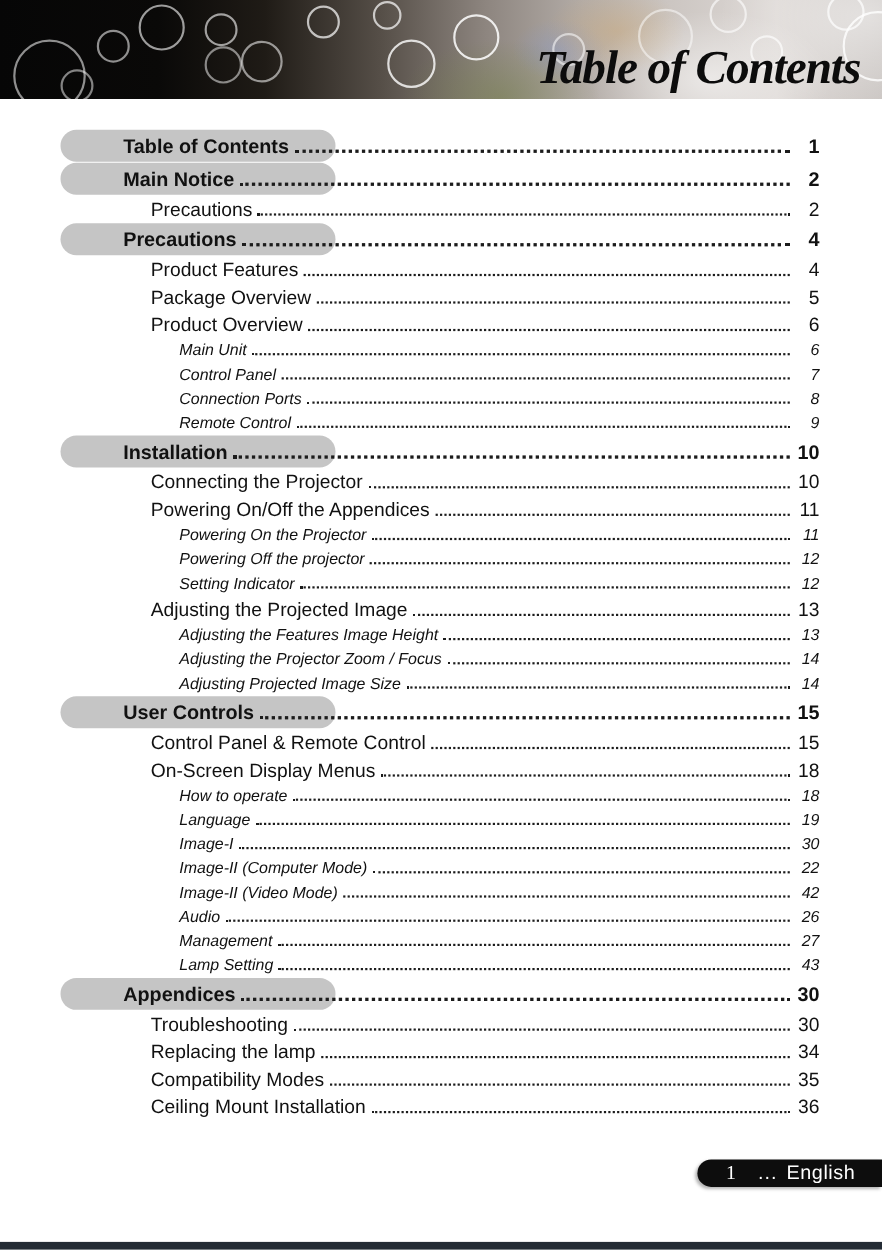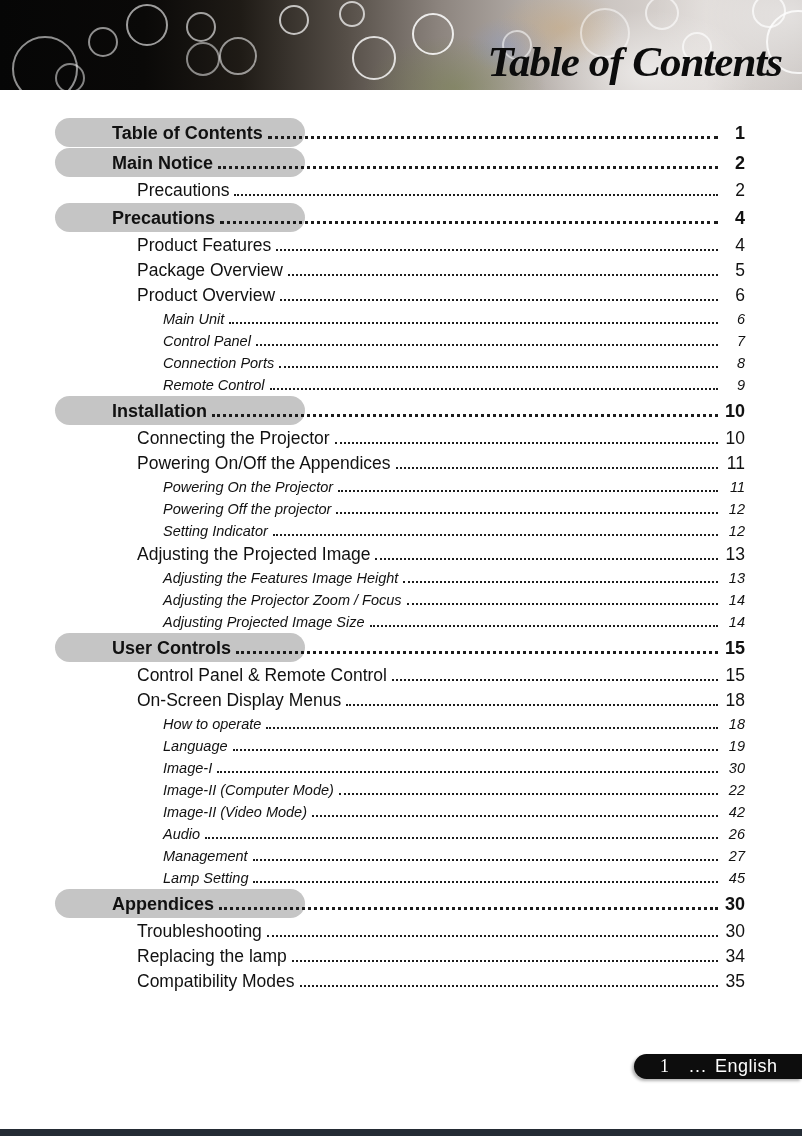--- a/index.html
+++ b/index.html
@@ -260,41 +260,46 @@
       <span class="page">26</span>
     </div>
     <div class="row l3">
       <span class="label">Management</span>
       <span class="leader"></span>
       <span class="page">27</span>
     </div>
     <div class="row l3">
       <span class="label">Lamp Setting</span>
       <span class="leader"></span>
-      <span class="page">45</span>
+      <span class="page">43</span>
     </div>
     <div class="row l1">
       <span class="label">Appendices</span>
       <span class="leader"></span>
       <span class="page">30</span>
     </div>
     <div class="row l2">
       <span class="label">Troubleshooting</span>
       <span class="leader"></span>
       <span class="page">30</span>
     </div>
     <div class="row l2">
       <span class="label">Replacing the lamp</span>
       <span class="leader"></span>
       <span class="page">34</span>
     </div>
     <div class="row l2">
       <span class="label">Compatibility Modes</span>
       <span class="leader"></span>
       <span class="page">35</span>
+    </div>
+    <div class="row l2">
+      <span class="label">Ceiling Mount Installation</span>
+      <span class="leader"></span>
+      <span class="page">36</span>
     </div>
   </div>
 
 <div class="footer-badge">
   <span class="num">1</span>
   <span class="dots3">...</span>
   <span class="lang">English</span>
 </div>
 
 <div class="bottom-bar"></div>

